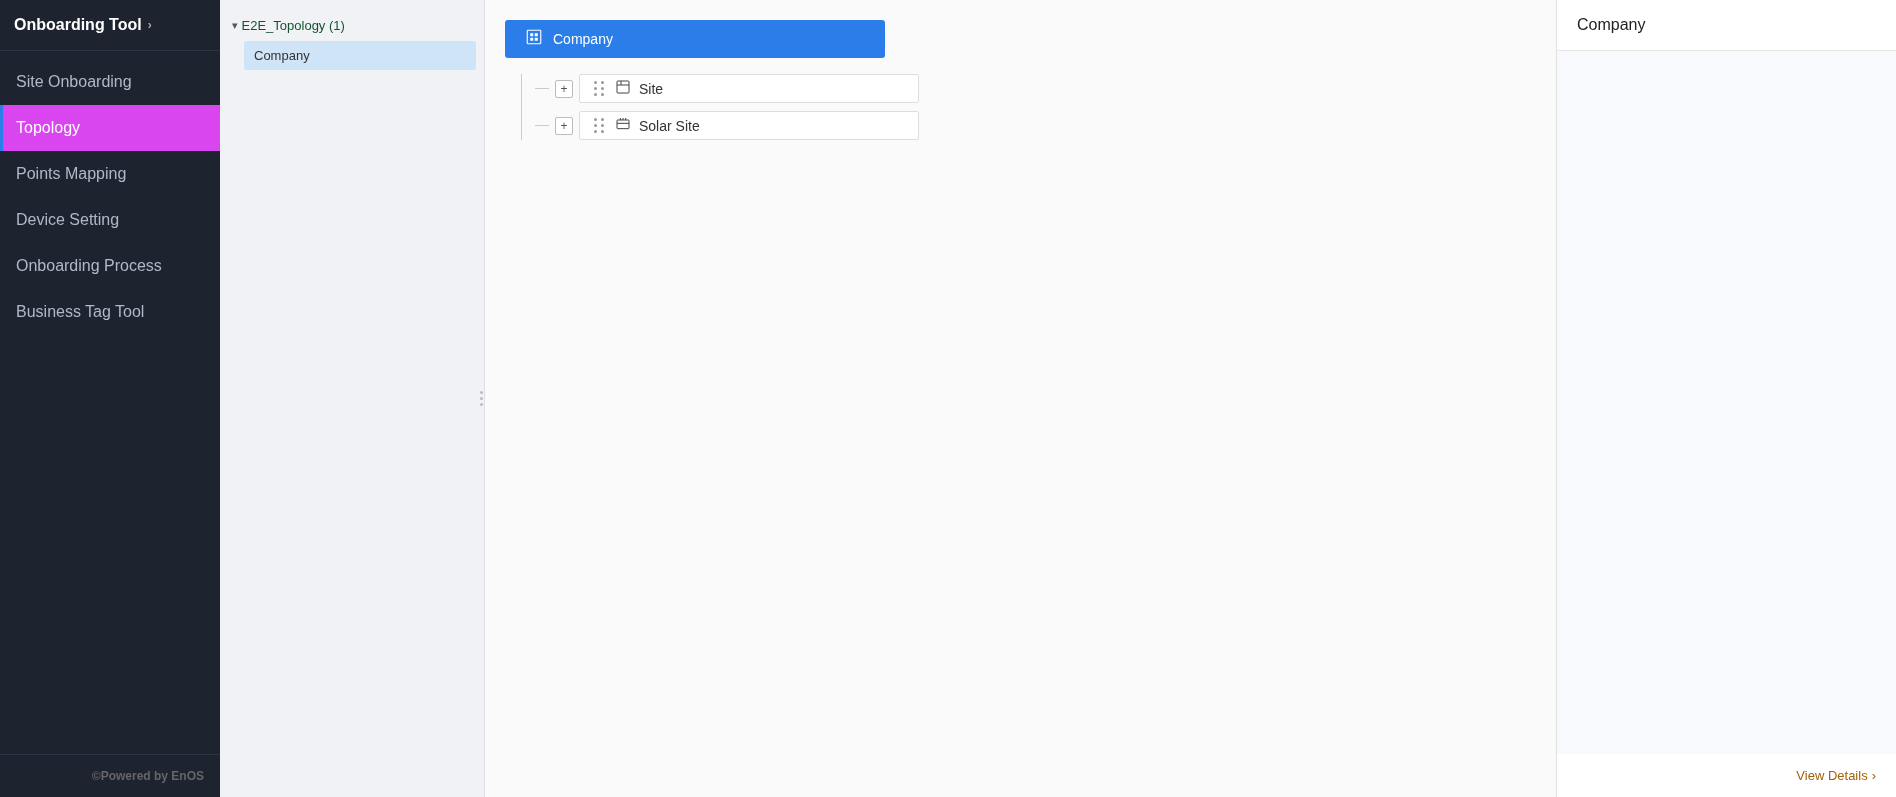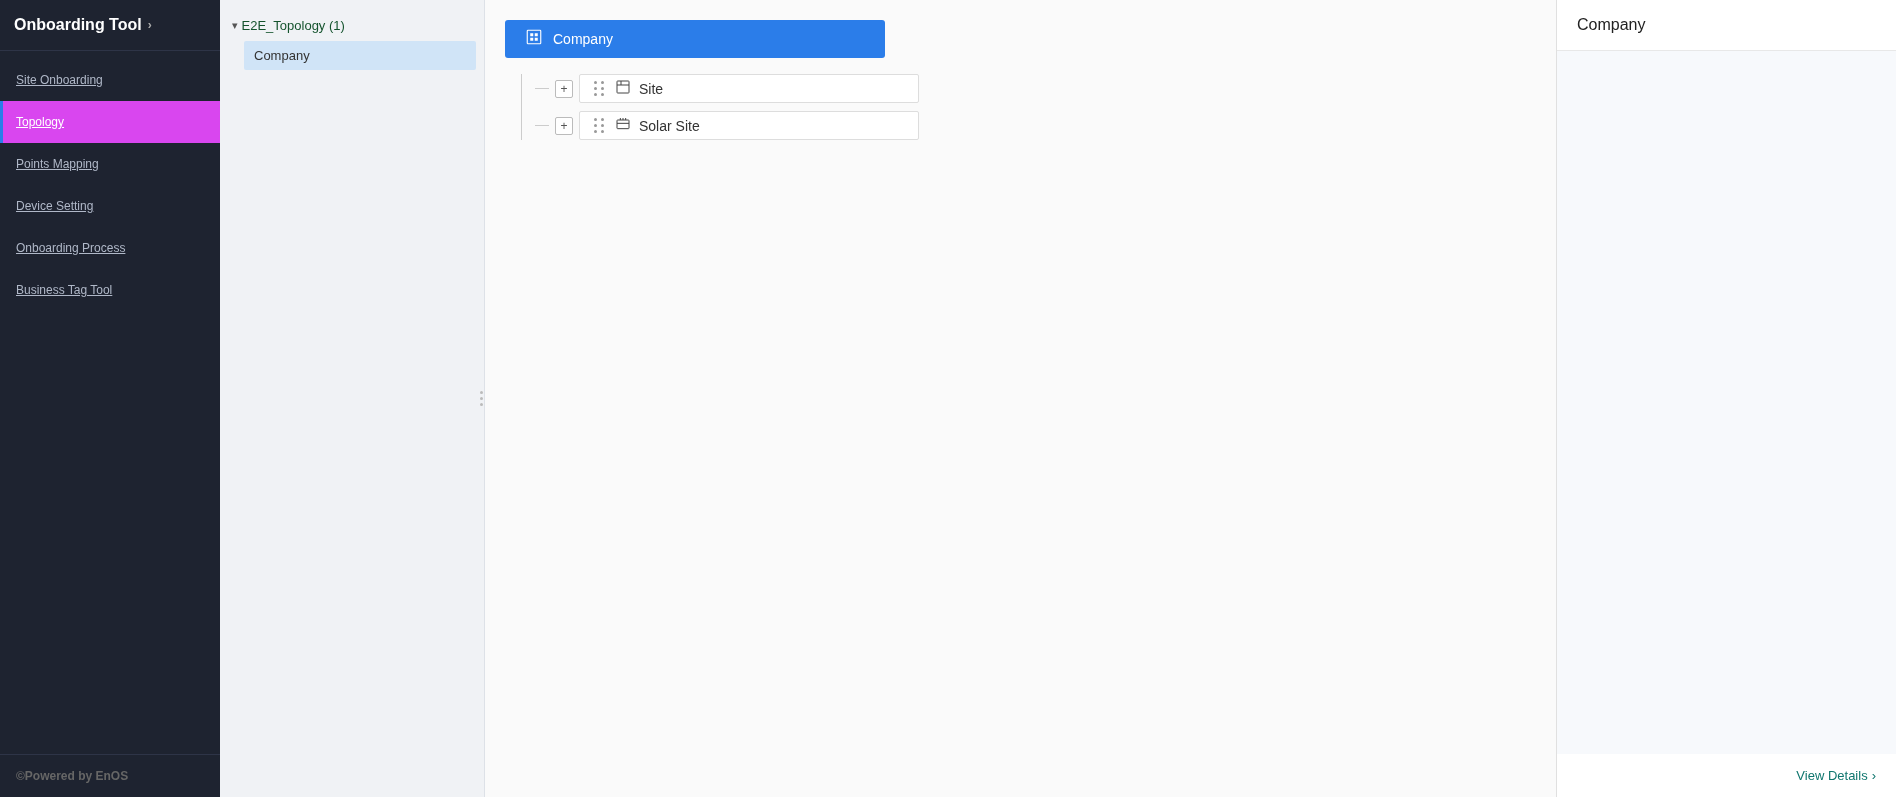--- a/index.html
+++ b/index.html
@@ -6,20 +6,21 @@
     body { font-family: -apple-system, BlinkMacSystemFont, 'Segoe UI', sans-serif; display: flex; height: 797px; overflow: hidden; background: #f5f5f5; }
 
     
     .sidebar {
       width: 220px;
       background: #1e2330;
       color: #ccc;
       display: flex;
       flex-direction: column;
       flex-shrink: 0;
+      text-align: right;
     }
     .sidebar-header {
       display: flex;
       align-items: center;
       padding: 16px 14px;
       color: #fff;
       font-size: 16px;
       font-weight: 600;
       border-bottom: 1px solid #2e3447;
     }
@@ -27,26 +28,25 @@
       margin-left: 6px;
       font-size: 12px;
       color: #aaa;
     }
     .sidebar-nav {
       flex: 1;
       padding: 8px 0;
     }
     .sidebar-item {
       padding: 14px 16px;
-      font-size: 12px;
+      font-size: 16px;
       color: #b0b8c8;
       cursor: pointer;
       display: flex;
       align-items: center;
-      text-decoration: underline;
     }
     .sidebar-item.active {
       background: #d946ef;
       color: #fff;
       position: relative;
     }
     .sidebar-item.active::before {
       content: '';
       position: absolute;
       left: 0;
@@ -258,21 +258,21 @@
     .detail-body {
       flex: 1;
       background: #f7f9fc;
     }
     .detail-footer {
       padding: 14px 20px;
       display: flex;
       justify-content: flex-end;
     }
     .view-details-link {
-      color: #0f766e;
+      color: #a16207;
       font-size: 13px;
       cursor: pointer;
       display: flex;
       align-items: center;
       gap: 4px;
       text-decoration: none;
     }
   </style>
 </head>
 <body>

